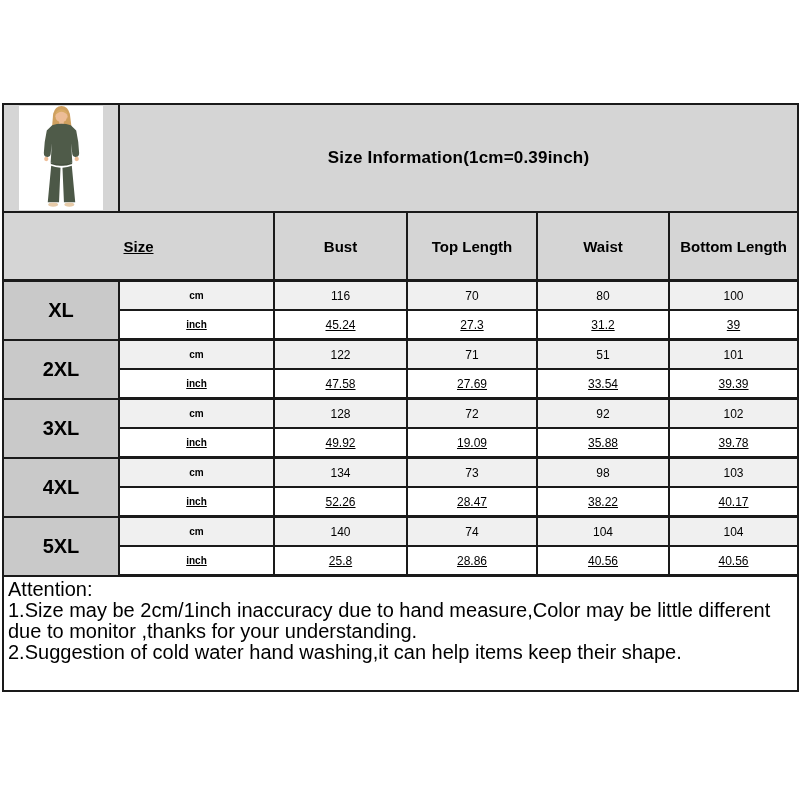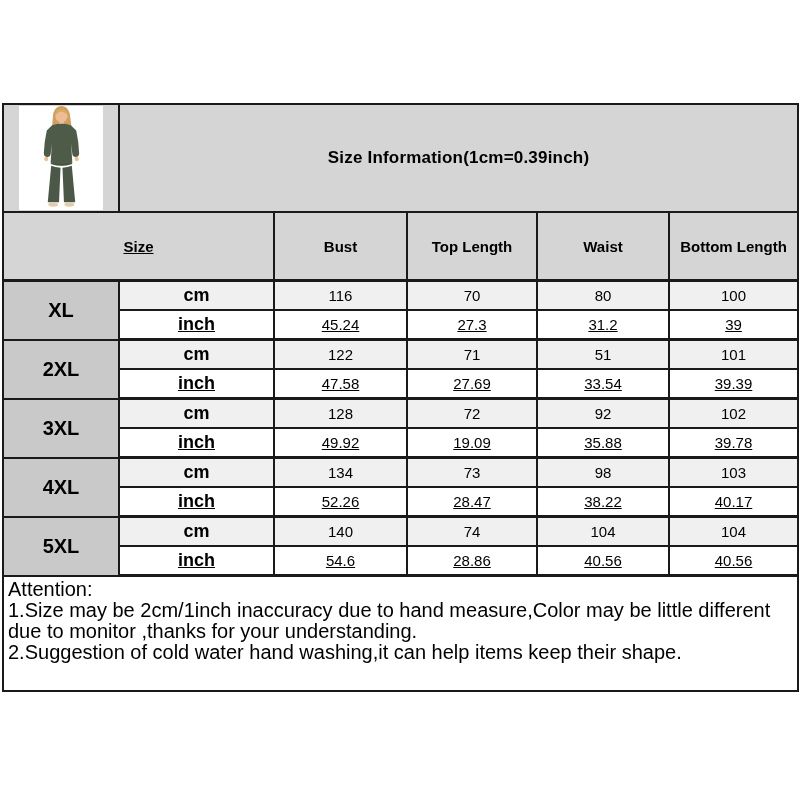--- a/index.html
+++ b/index.html
@@ -43,22 +43,22 @@
   }
   th.size-head{font-size:27px;font-weight:bold;text-decoration:underline;}
   
   tr.cm-row td, tr.cm-row th{height:27px;}
   tr.inch-row td, tr.inch-row th{height:27px;}
   th.size-cell{
     background:#c9c9c9;font-size:20px;font-weight:bold;
   }
   tr.cm-row td{background:#f0f0f0;border-bottom-width:1px;}
   tr.inch-row td{background:#ffffff;border-bottom-width:3px;text-decoration:underline;}
-  td.unit-cell{font-weight:bold;font-size:18px;margin-left:14px;}
-  td.num-cell{font-weight:normal;font-size:15px;}
+  td.unit-cell{font-weight:bold;font-size:10px;margin-left:14px;}
+  td.num-cell{font-weight:normal;font-size:12px;}
   
   tr.attention-row td{
     height:109px;
     background:#ffffff;
     text-align:left;vertical-align:top;
     padding:2px 4px;
     font-size:20px;line-height:21px;
   }
 </style>
 </head>
@@ -185,21 +185,21 @@
     <tr class="cm-row">
       <th class="size-cell" rowspan="2">5XL</th>
       <td class="unit-cell">cm</td>
       <td class="num-cell">140</td>
       <td class="num-cell">74</td>
       <td class="num-cell">104</td>
       <td class="num-cell">104</td>
     </tr>
     <tr class="inch-row">
       <td class="unit-cell">inch</td>
-      <td class="num-cell">54.6</td>
+      <td class="num-cell">25.8</td>
       <td class="num-cell">28.86</td>
       <td class="num-cell">40.56</td>
       <td class="num-cell">40.56</td>
     </tr>
 
     <tr class="attention-row">
       <td colspan="6">
         <div>Attention:</div>
         <div>1.Size may be 2cm/1inch inaccuracy due to hand measure,Color may be little different due to monitor ,thanks for your understanding.</div>
         <div>2.Suggestion of cold water hand washing,it can help items keep their shape.</div>

